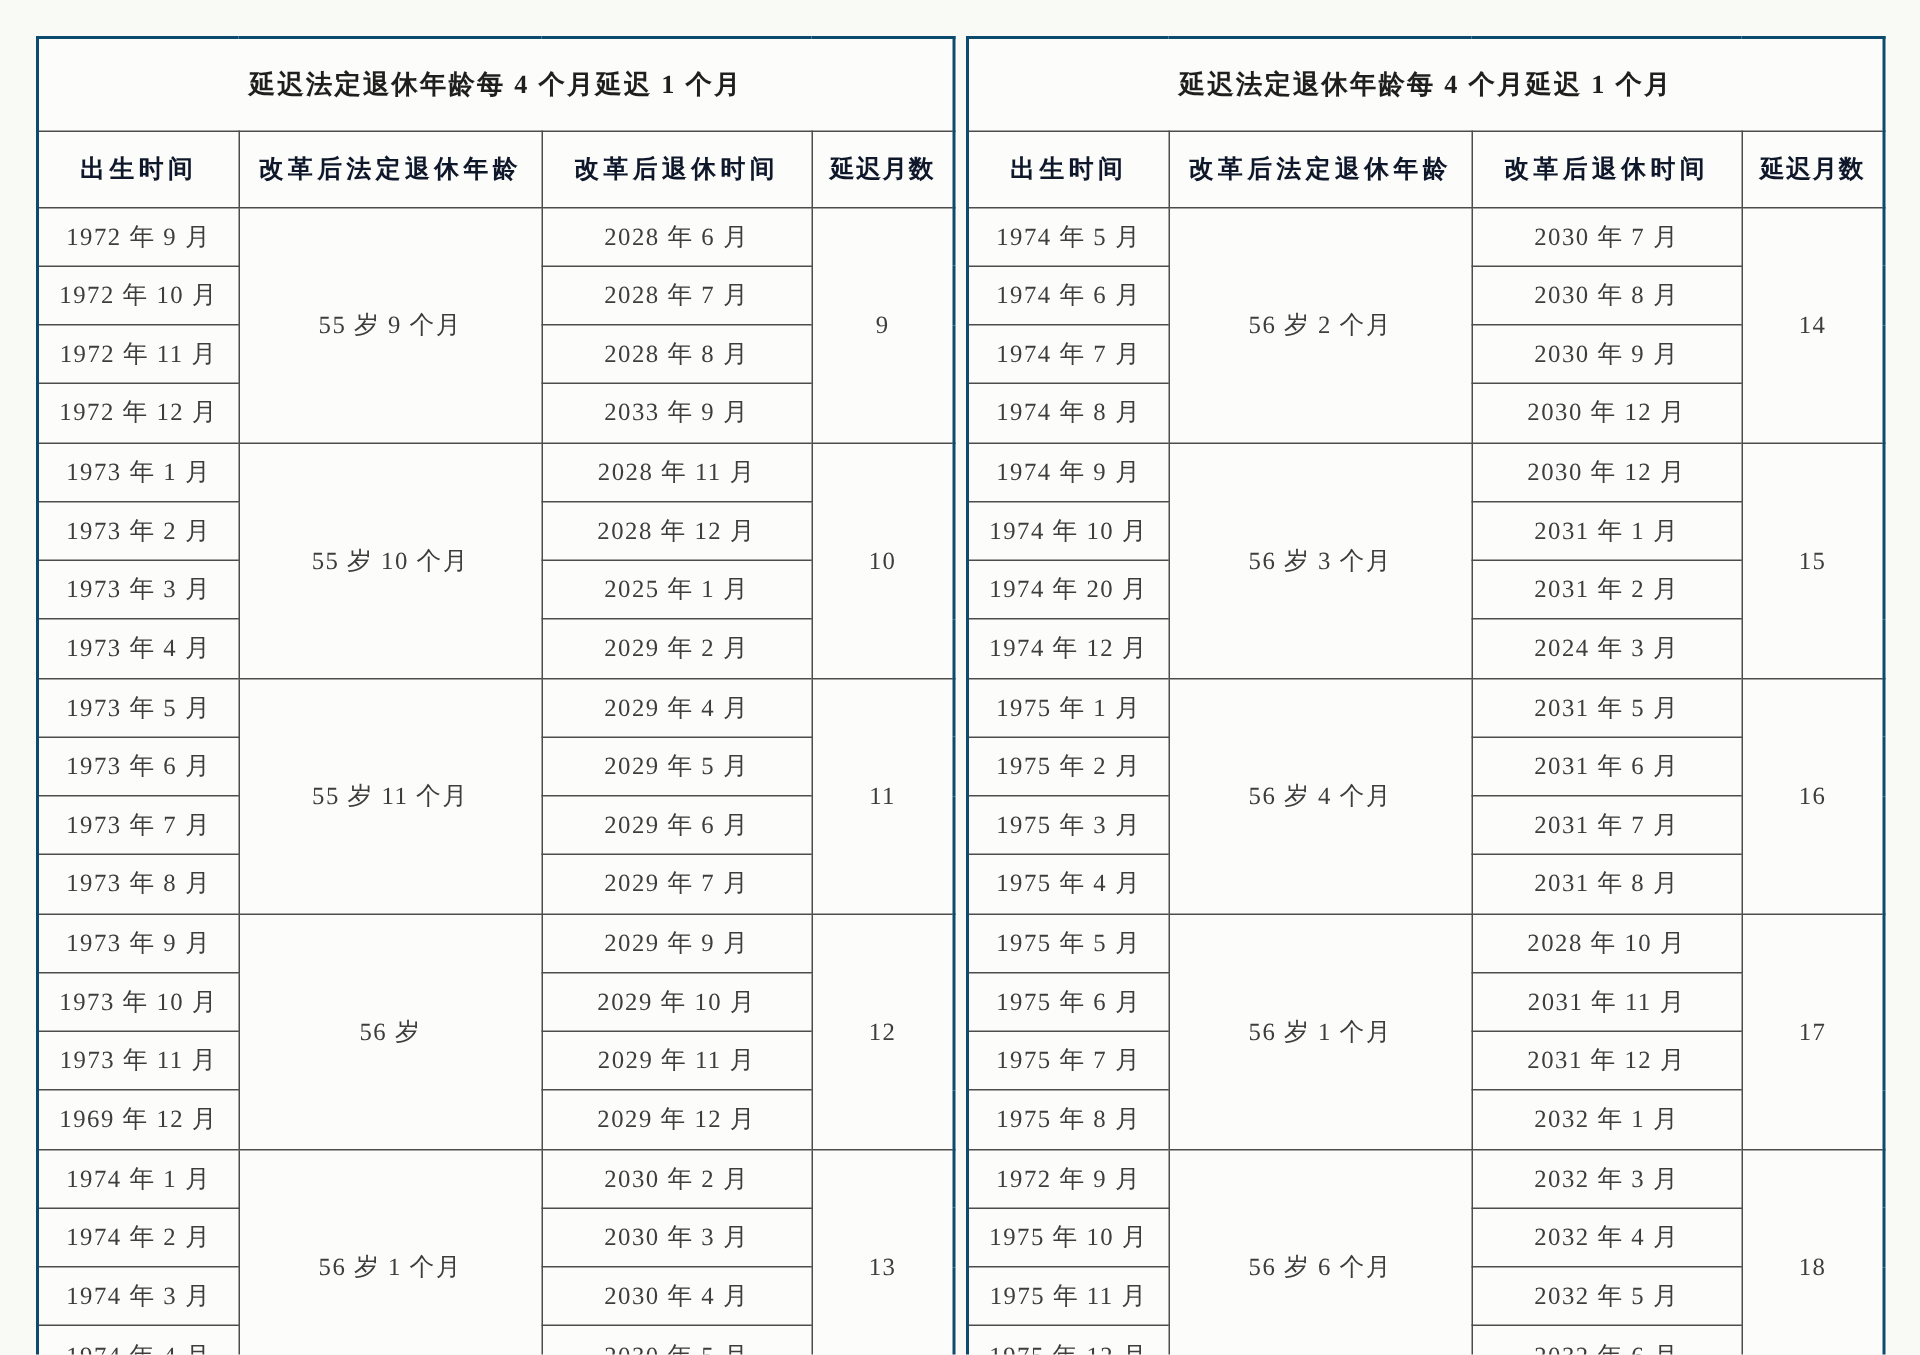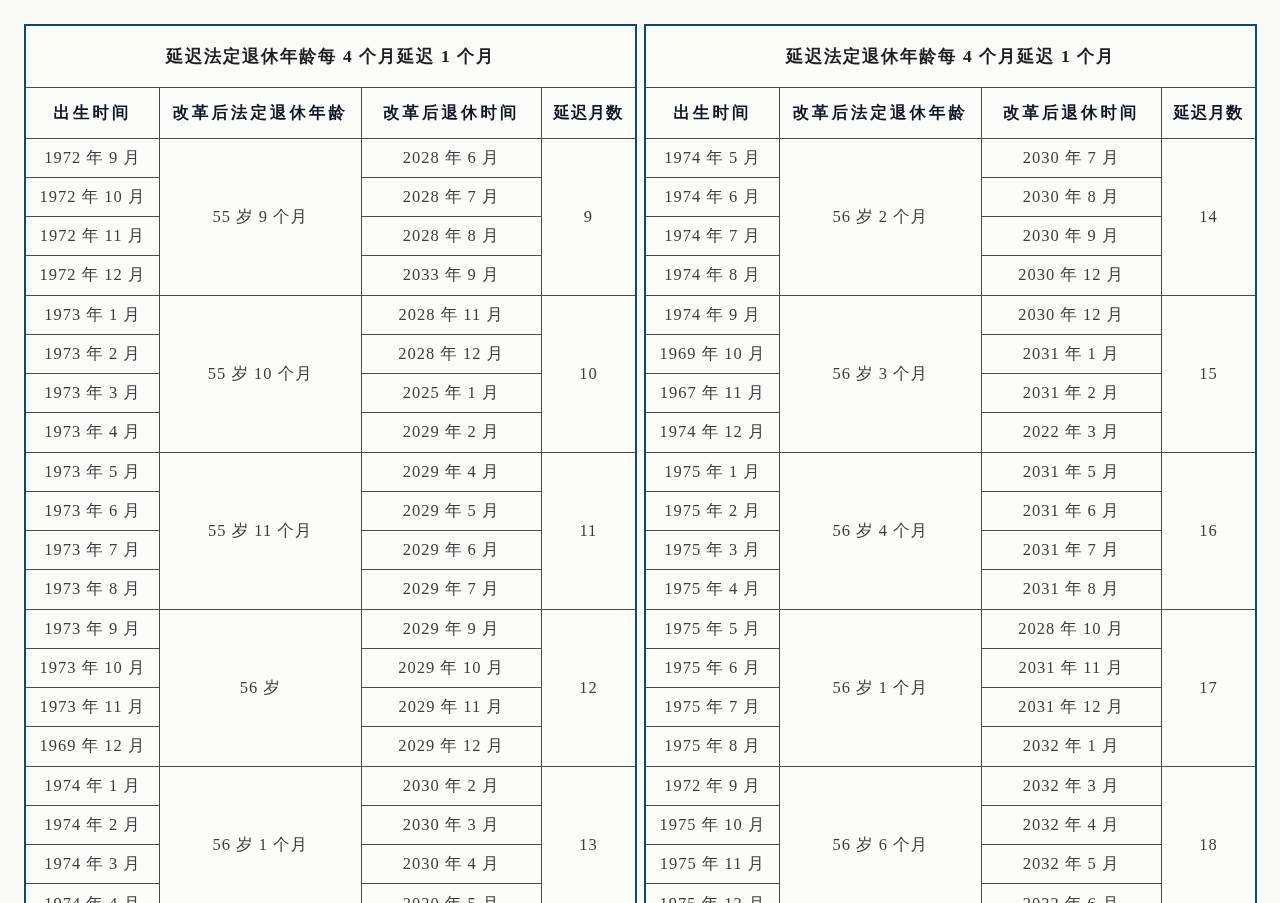--- a/index.html
+++ b/index.html
@@ -211,30 +211,30 @@
             <td class="col-birth">1974 年 8 月</td>
             <td class="col-retire">2030 年 12 月</td>
           </tr>
           <tr>
             <td class="col-birth">1974 年 9 月</td>
             <td class="col-age" rowspan="4">56 岁 3 个月</td>
             <td class="col-retire">2030 年 12 月</td>
             <td class="col-delay" rowspan="4">15</td>
           </tr>
           <tr>
-            <td class="col-birth">1969 年 10 月</td>
+            <td class="col-birth">1974 年 10 月</td>
             <td class="col-retire">2031 年 1 月</td>
           </tr>
           <tr>
-            <td class="col-birth">1967 年 11 月</td>
+            <td class="col-birth">1974 年 20 月</td>
             <td class="col-retire">2031 年 2 月</td>
           </tr>
           <tr>
             <td class="col-birth">1974 年 12 月</td>
-            <td class="col-retire">2022 年 3 月</td>
+            <td class="col-retire">2024 年 3 月</td>
           </tr>
           <tr>
             <td class="col-birth">1975 年 1 月</td>
             <td class="col-age" rowspan="4">56 岁 4 个月</td>
             <td class="col-retire">2031 年 5 月</td>
             <td class="col-delay" rowspan="4">16</td>
           </tr>
           <tr>
             <td class="col-birth">1975 年 2 月</td>
             <td class="col-retire">2031 年 6 月</td>

